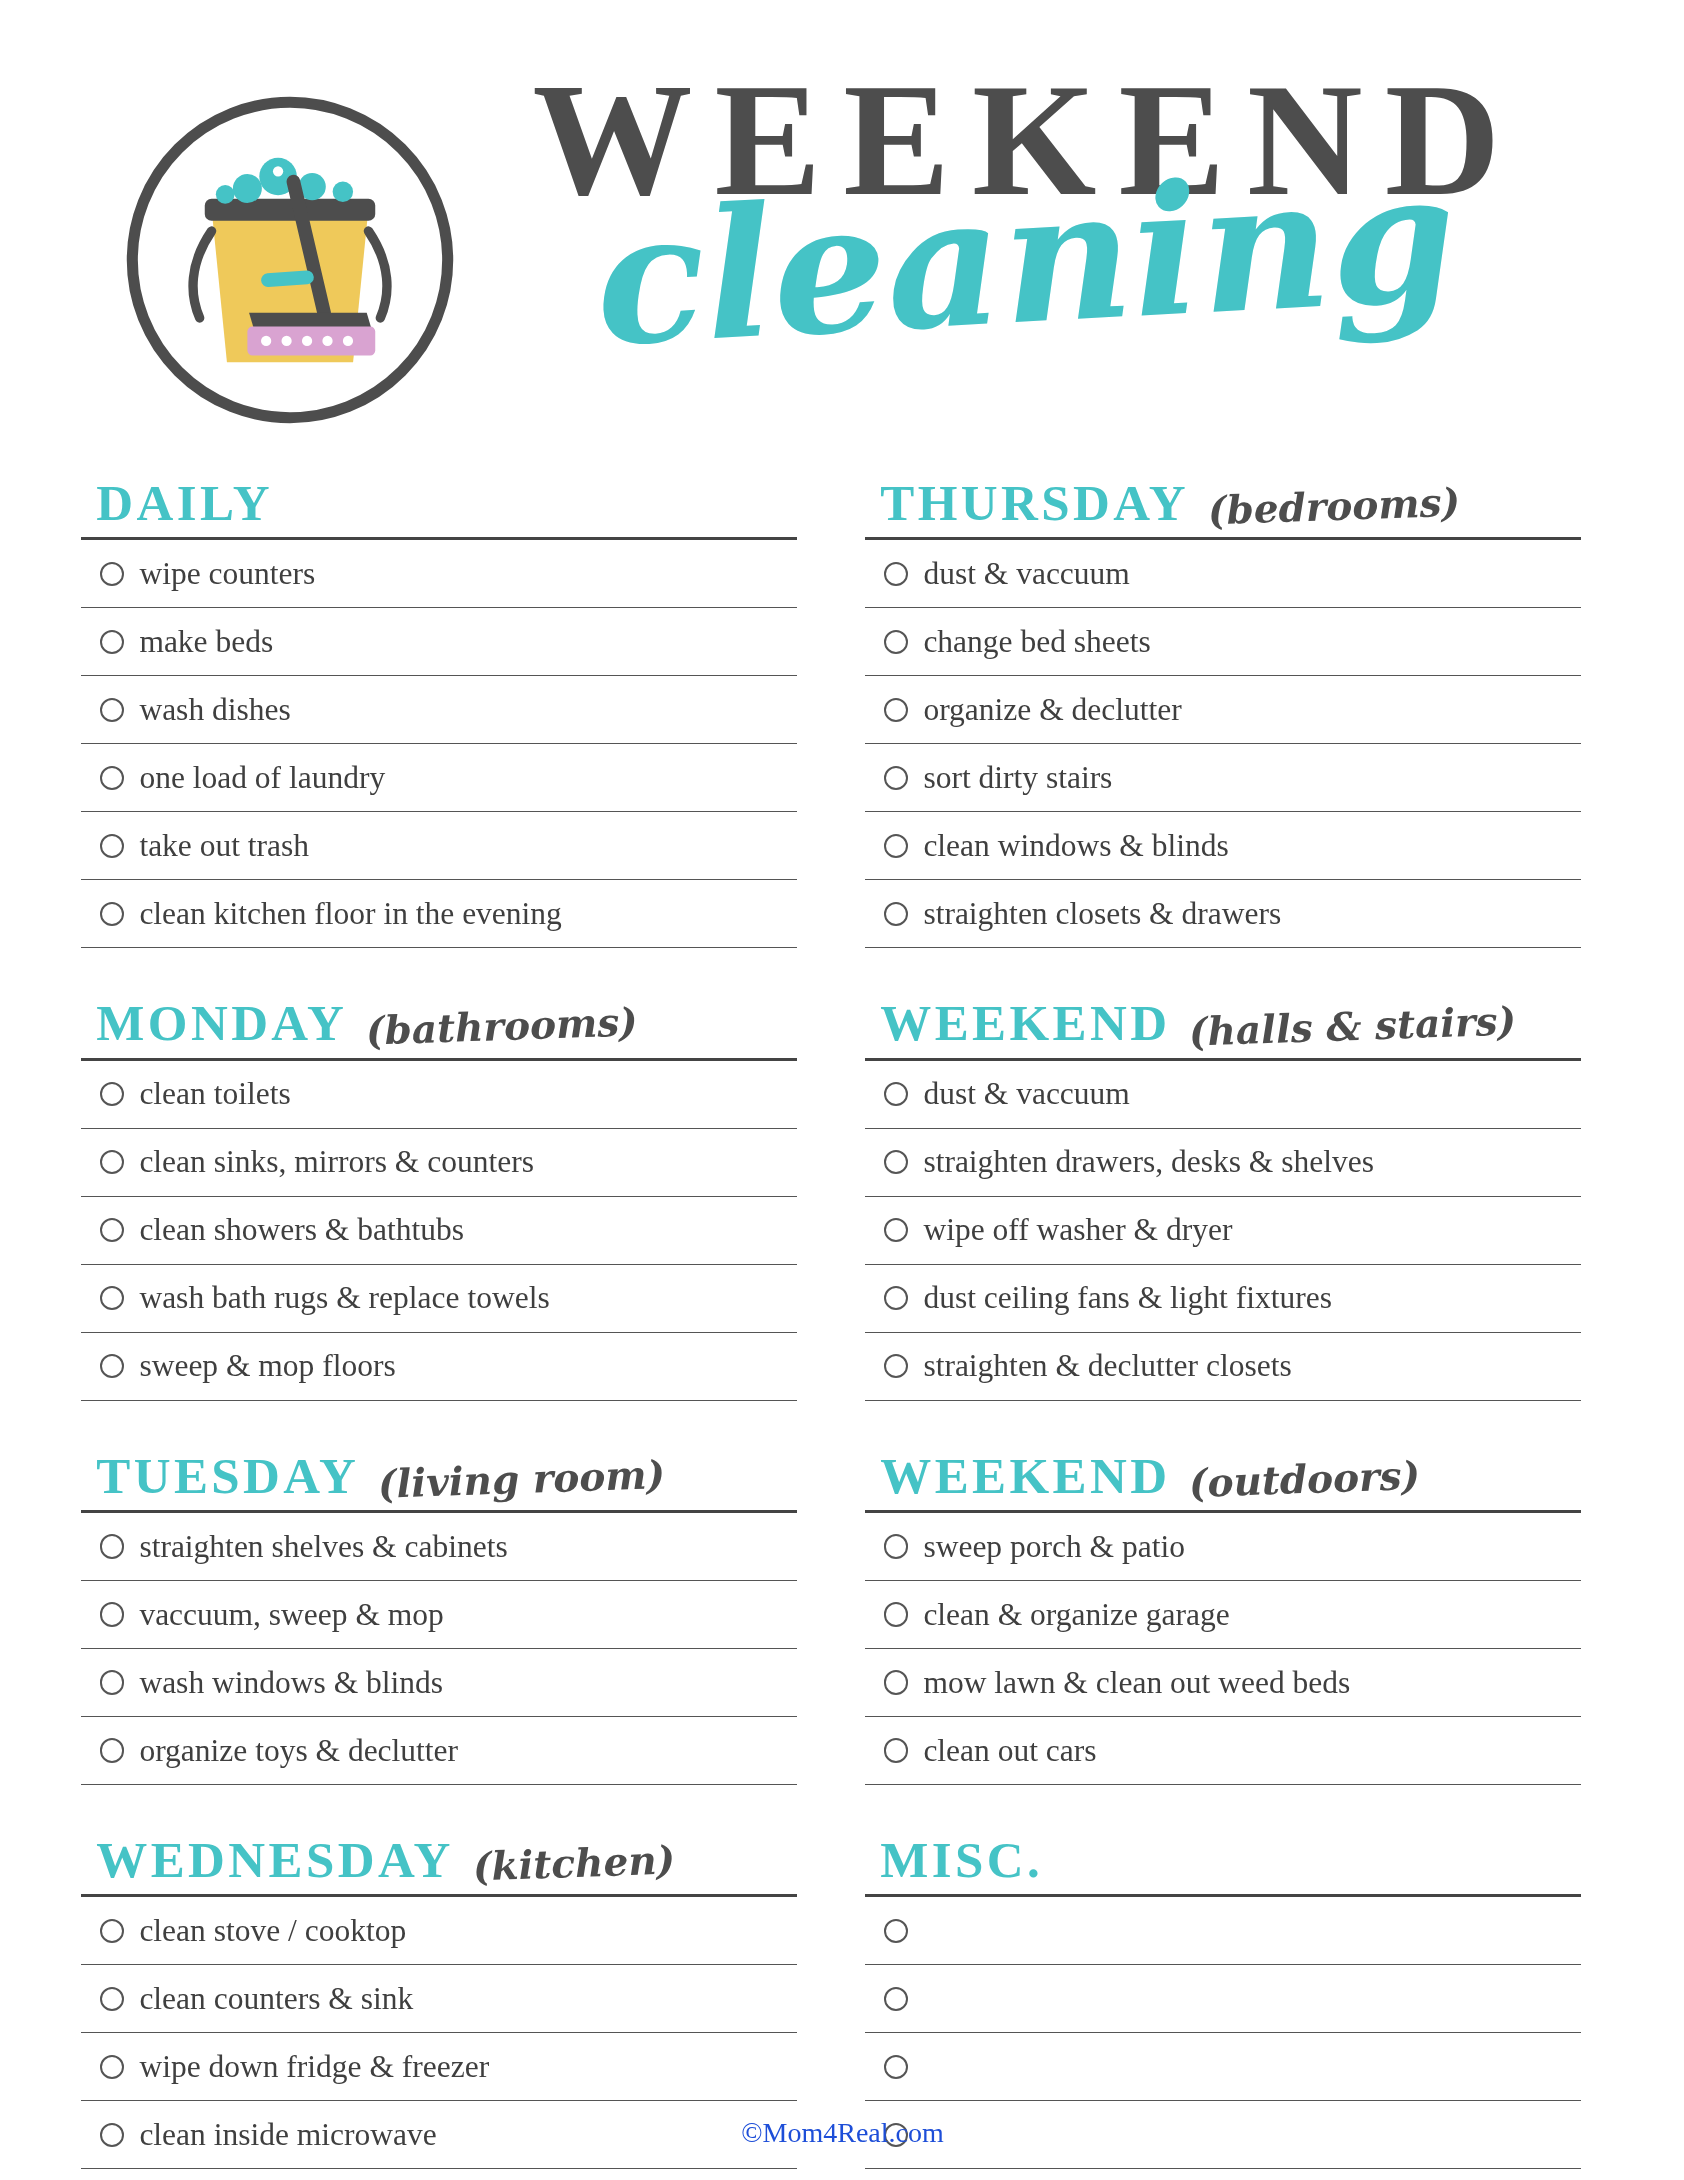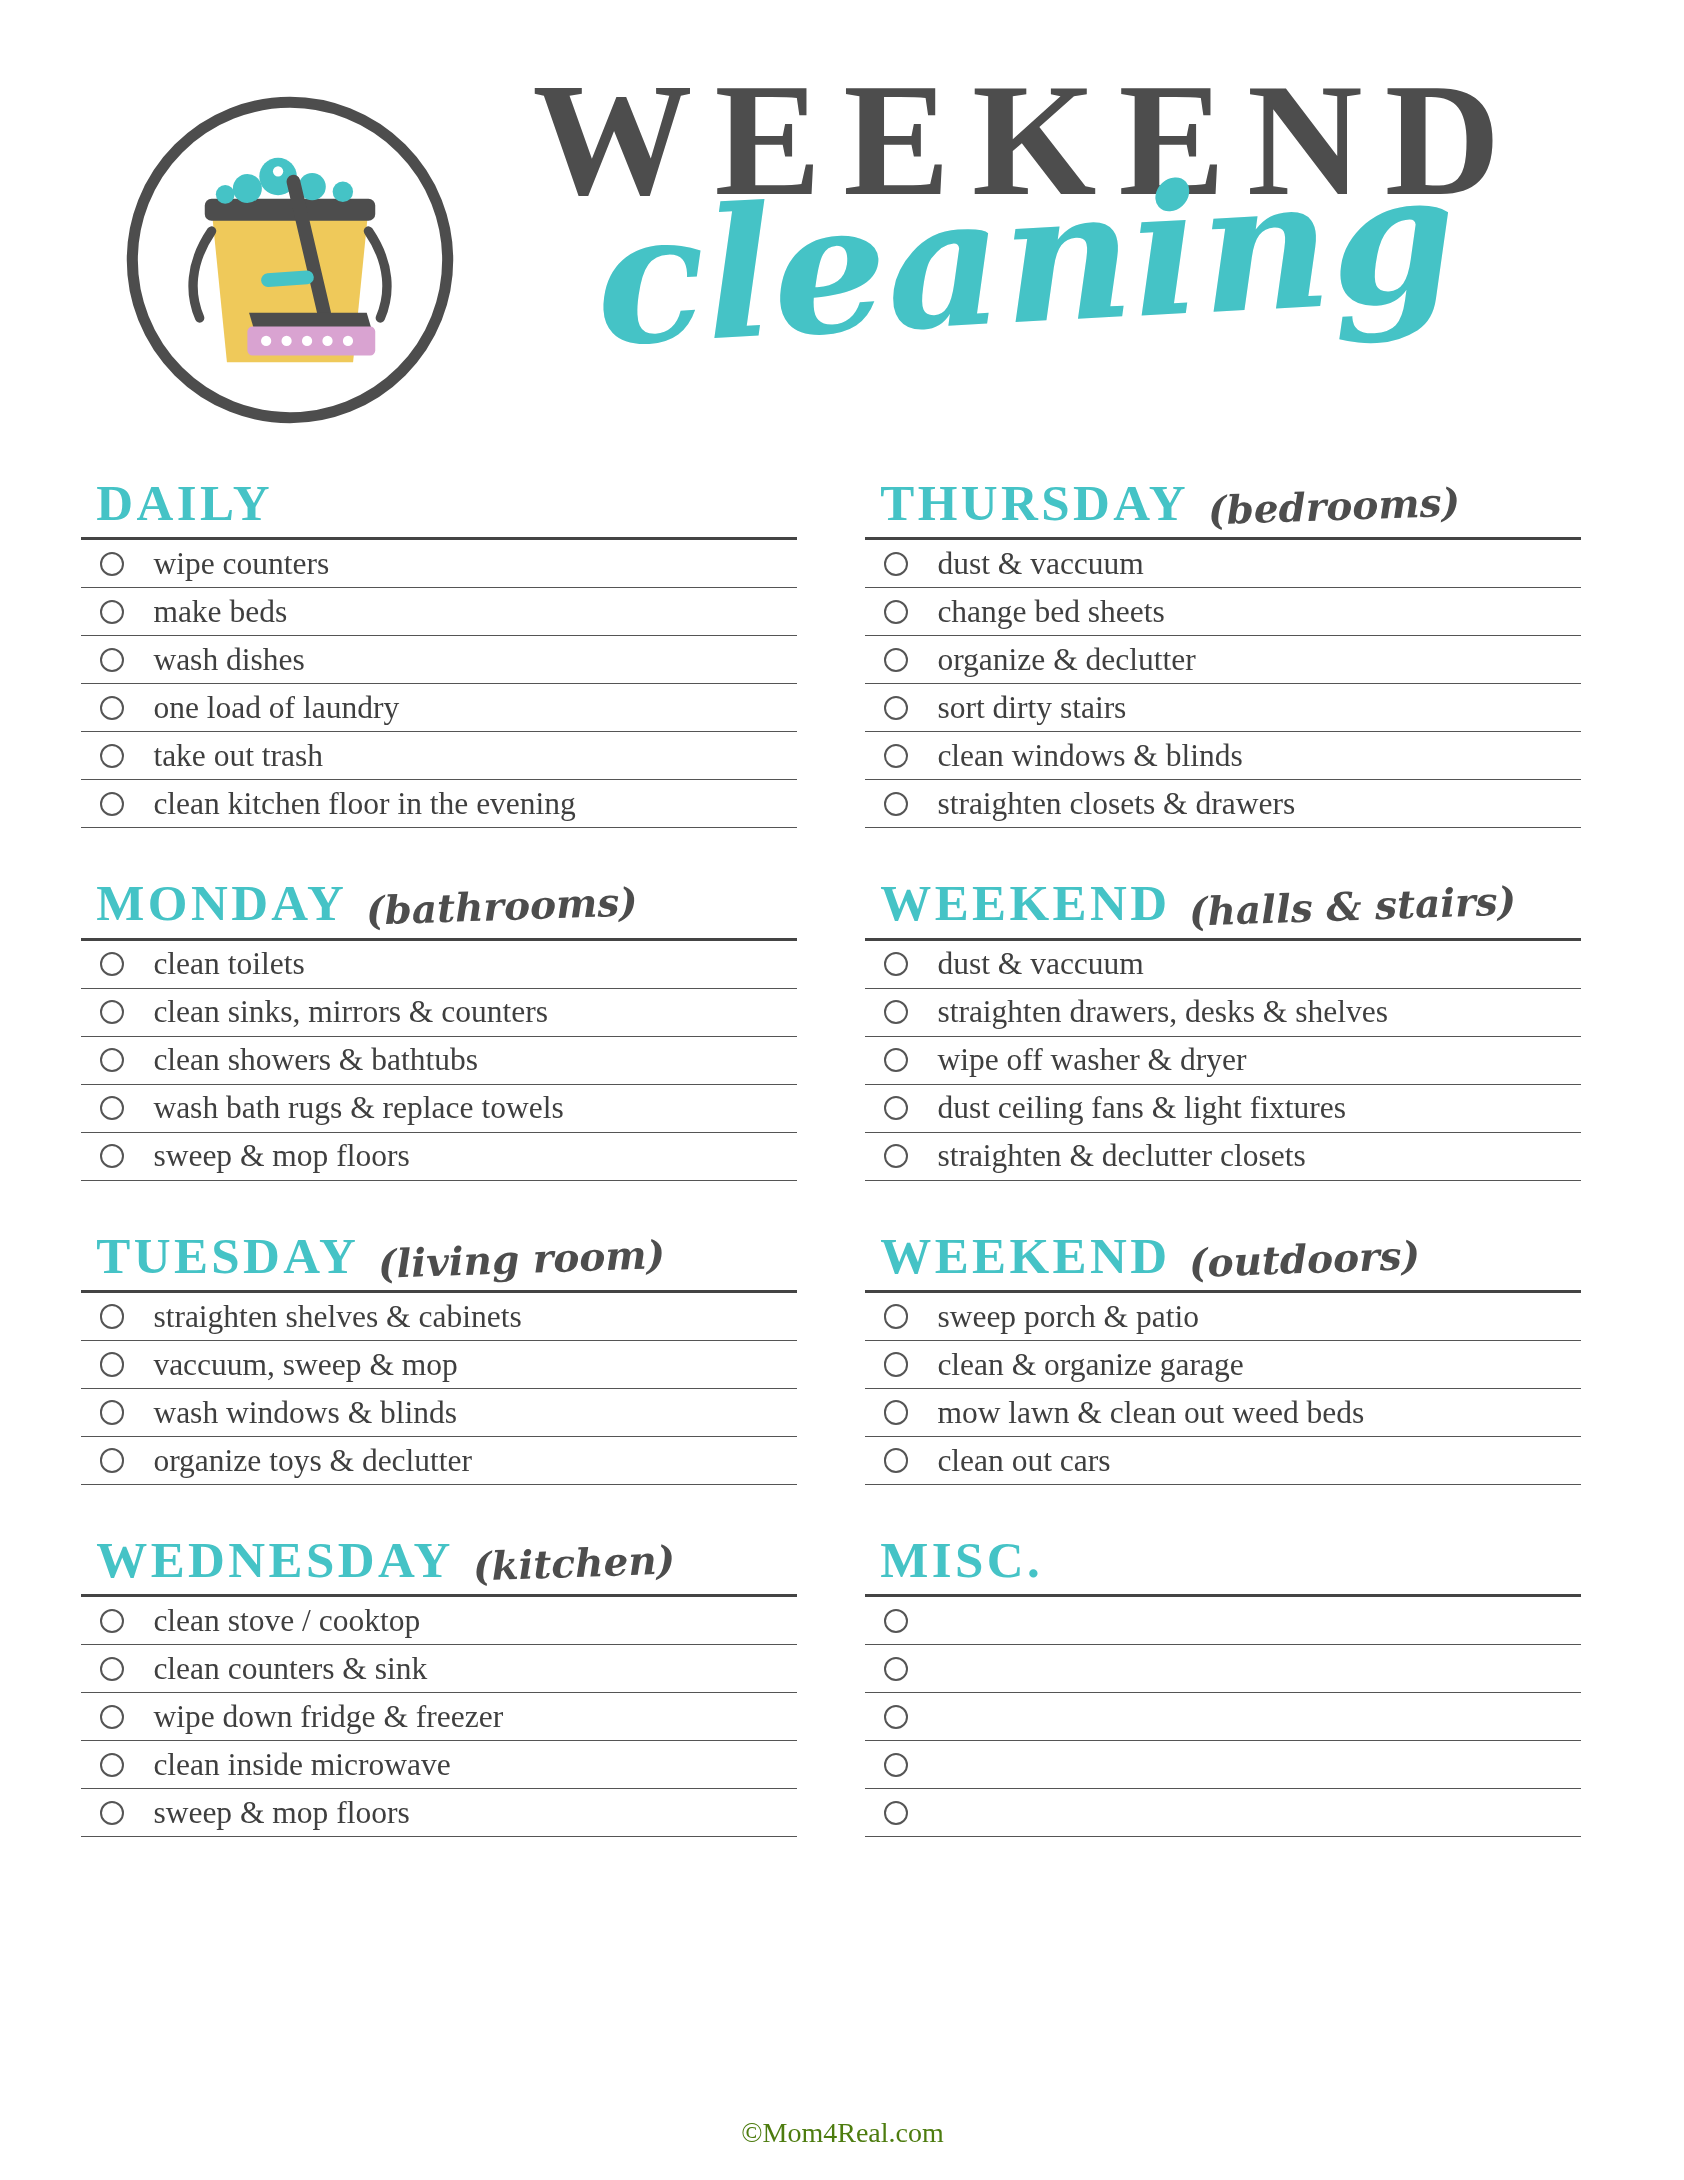--- a/index.html
+++ b/index.html
@@ -107,22 +107,22 @@
     font-size: 39px;
     color: #4d4d4d;
     white-space: nowrap;
     transform: rotate(-2deg);
   }
 
   .items { list-style: none; margin: 0; padding: 0; }
   .item {
     display: flex;
     align-items: center;
-    gap: 29px;
-    height: 48px;
+    gap: 15px;
+    height: 68px;
     border-bottom: 1.7px solid #555;
     padding-left: 19px;
     box-sizing: border-box;
   }
   .checkbox {
     width: 20.4px;
     height: 20.4px;
     border: 2.6px solid #555;
     border-radius: 50%;
     flex: 0 0 auto;
@@ -136,21 +136,21 @@
   }
 
   .footer {
     position: absolute;
     left: 0;
     right: 0;
     bottom: 32px;
     text-align: center;
     font-family: "Liberation Serif", serif;
     font-size: 28px;
-    color: #4d7c0f;
+    color: #1d4ed8;
   }
 </style>
 </head>
 <body>
 
 <div class="page">
 
   <div class="header">
 
     <div class="logo">

